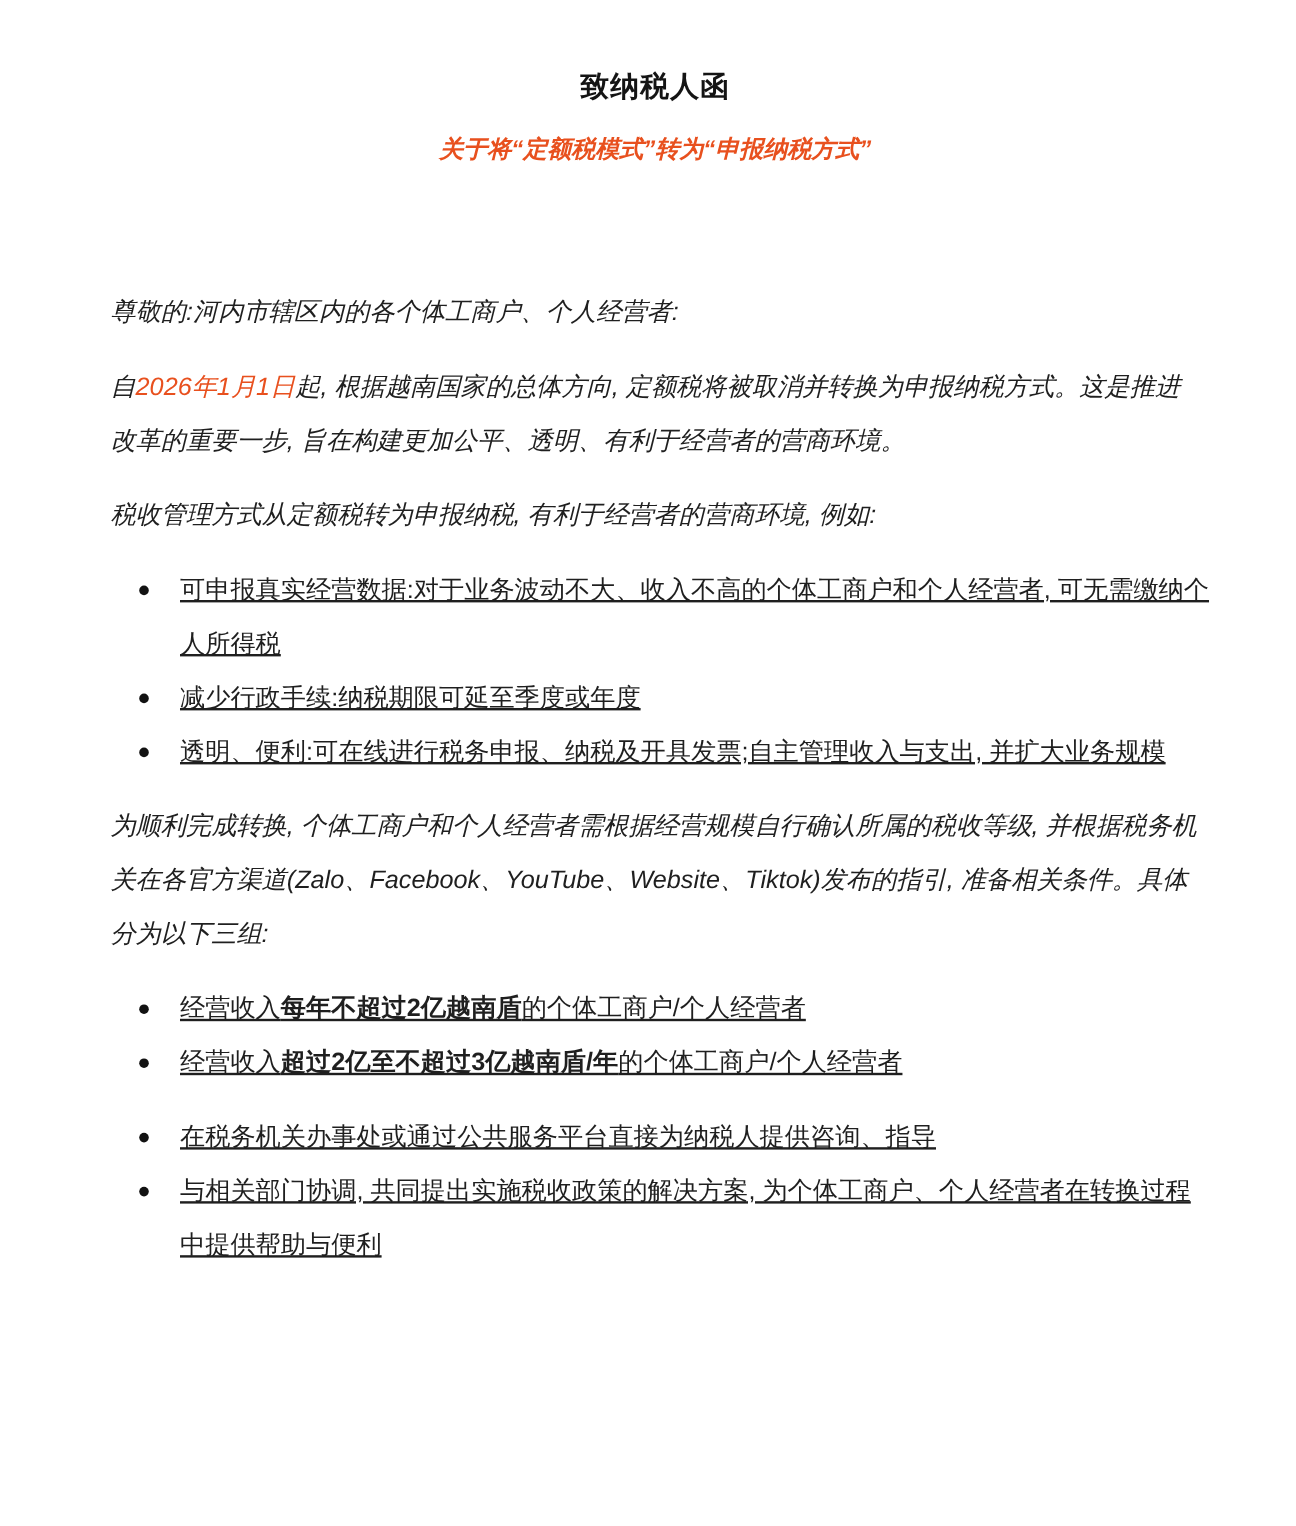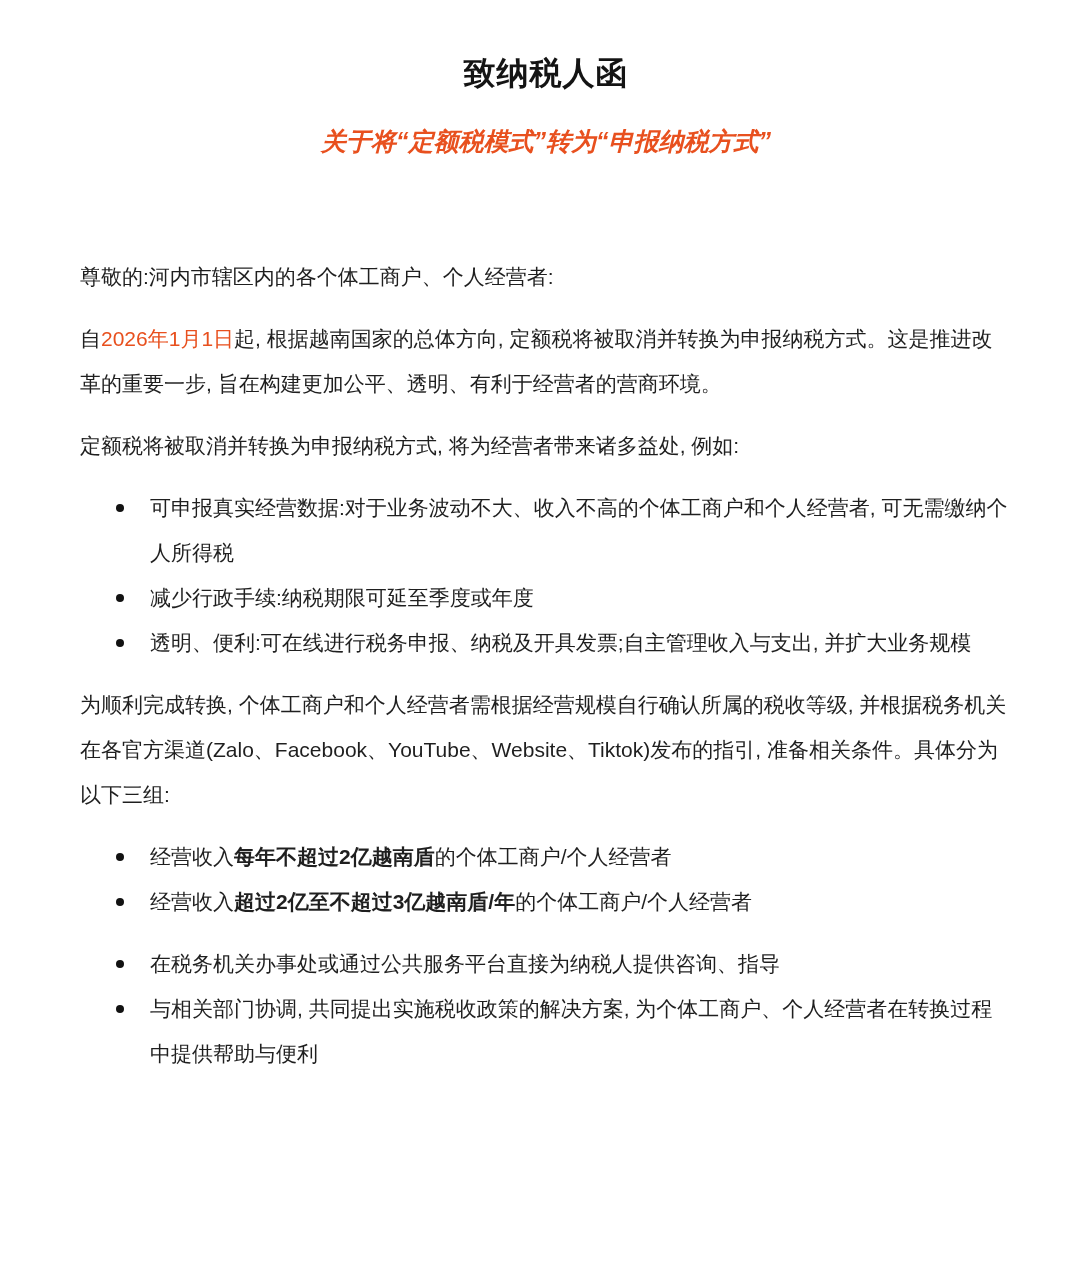--- a/index.html
+++ b/index.html
@@ -13,45 +13,46 @@
     --accent: #E8501E;
   }
   .doc {
     padding: 55px 68px 0 80px;
     font-size: 21px;
     line-height: 45px;
   }
   .title {
     margin: 0;
     text-align: center;
-    font-size: 32px;
+    font-size: 24px;
     line-height: 36px;
     font-weight: 700;
     letter-spacing: 1px;
     color: #141414;
   }
   .subtitle {
-    margin-top: 33px;
+    margin-top: 17px;
     text-align: center;
-    font-size: 25px;
+    font-size: 20px;
     line-height: 34px;
     font-weight: 700;
     font-style: italic;
     color: var(--accent);
   }
   .salutation { margin-top: 96px; }
-  p { margin: 17px 0; }
+  p { margin: 17px 12px; font-style: italic; }
   ul {
     list-style: none;
     margin: 17px 0;
     padding: 0;
   }
   li {
     position: relative;
     padding-left: 70px;
+    text-decoration: underline;
   }
   li::before {
     content: "";
     position: absolute;
     left: 36px;
     top: 19px;
     width: 8px;
     height: 8px;
     border-radius: 50%;
     background: #121212;
@@ -65,21 +66,21 @@
 <div class="doc">
 
   <h1 class="title">致纳税人函</h1>
 
   <div class="subtitle">关于将“定额税模式”转为“申报纳税方式”</div>
 
   <p class="salutation">尊敬的:河内市辖区内的各个体工商户、个人经营者:</p>
 
   <p><span>自</span><span class="accent">2026年1月1日</span><span>起, 根据越南国家的总体方向, 定额税将被取消并转换为申报纳税方式。这是推进改革的重要一步, 旨在构建更加公平、透明、有利于经营者的营商环境。</span></p>
 
-  <p>定额税将被取消并转换为申报纳税方式, 将为经营者带来诸多益处, 例如:</p>
+  <p>税收管理方式从定额税转为申报纳税, 有利于经营者的营商环境, 例如:</p>
 
   <ul>
     <li>可申报真实经营数据:对于业务波动不大、收入不高的个体工商户和个人经营者, 可无需缴纳个人所得税</li>
     <li>减少行政手续:纳税期限可延至季度或年度</li>
     <li>透明、便利:可在线进行税务申报、纳税及开具发票;自主管理收入与支出, 并扩大业务规模</li>
   </ul>
 
   <p>为顺利完成转换, 个体工商户和个人经营者需根据经营规模自行确认所属的税收等级, 并根据税务机关在各官方渠道(Zalo、Facebook、YouTube、Website、Tiktok)发布的指引, 准备相关条件。具体分为以下三组:</p>
 
   <ul>

